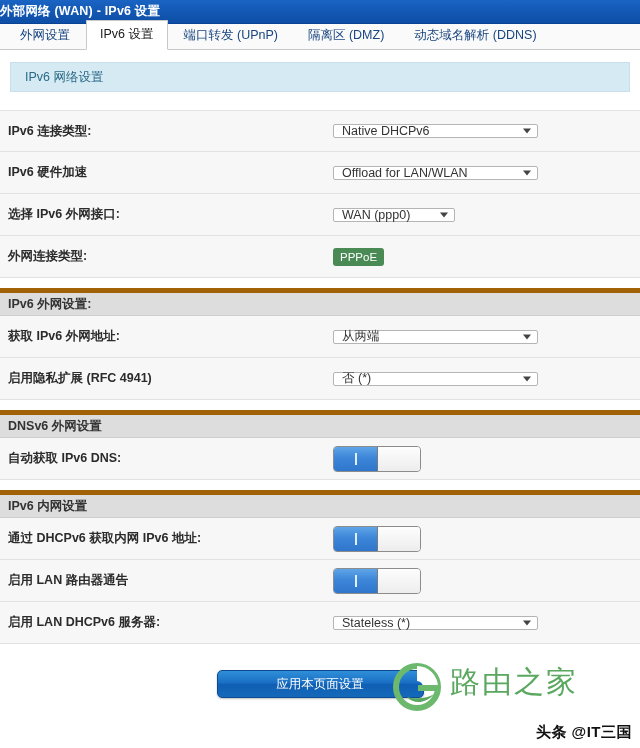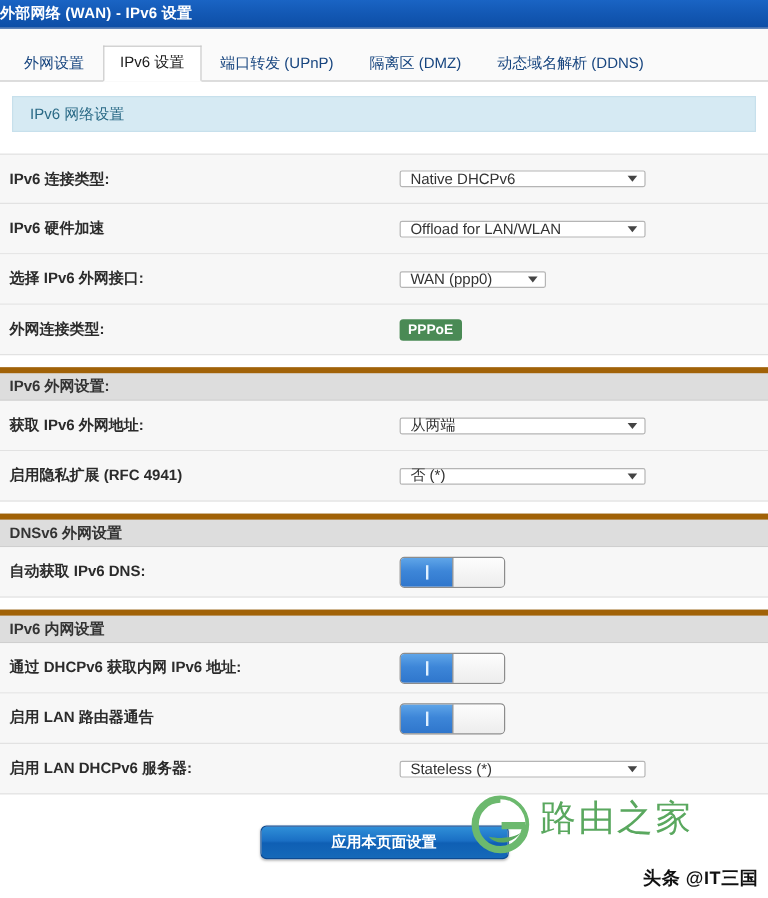--- a/index.html
+++ b/index.html
@@ -29,21 +29,21 @@
   }
   .titlebar-text {
     color: #ffffff;
     font-weight: bold;
     font-size: 12.5px;
     letter-spacing: .2px;
   }
 
   
   .tabstrip {
-    height: 44px;
+    height: 26px;
     background: #fafafa;
     border-bottom: 1px solid #c9c9c9;
     display: flex;
     align-items: flex-end;
     padding-left: 6px;
     box-sizing: border-box;
   }
   .tab {
     font-size: 12.5px;
     color: #17457f;
@@ -154,21 +154,21 @@
     border-right: 4px solid transparent;
     border-top: 5px solid #444;
   }
 
   
   .badge {
     display: inline-block;
     background: #4a8a55;
     color: #ffffff;
     font-size: 11.5px;
-    font-weight: bold;
+    font-weight: normal;
     border-radius: 3px;
     padding: 3px 7px;
     line-height: 12px;
   }
 
   
   .toggle {
     width: 88px;
     height: 26px;
     border: 1px solid #8c8c8c;
@@ -205,21 +205,21 @@
     padding-top: 26px;
   }
   .apply-btn {
     width: 205px;
     height: 26px;
     border-radius: 5px;
     border: 1px solid #0d4a92;
     background: linear-gradient(to bottom, #2f8fd8 0%, #1a6fc4 45%, #0f5fb4 52%, #1569b9 100%);
     color: #ffffff;
     font-size: 12.5px;
-    font-weight: bold;
+    font-weight: normal;
     display: flex;
     align-items: center;
     justify-content: center;
     cursor: pointer;
     box-shadow: 0 1px 2px rgba(0,0,0,.25);
   }
 
   
   .watermark {
     position: absolute;

